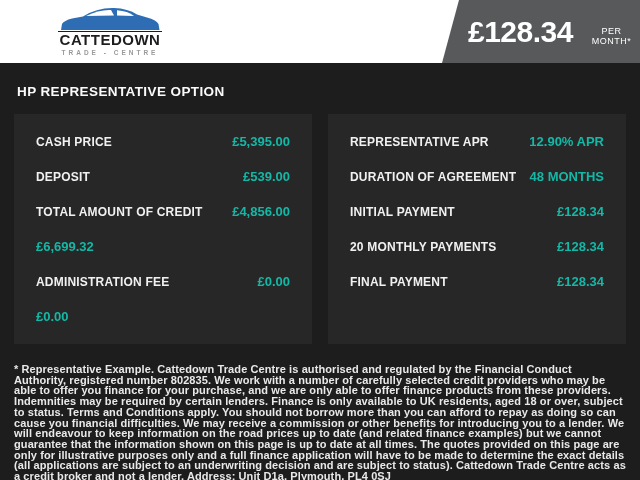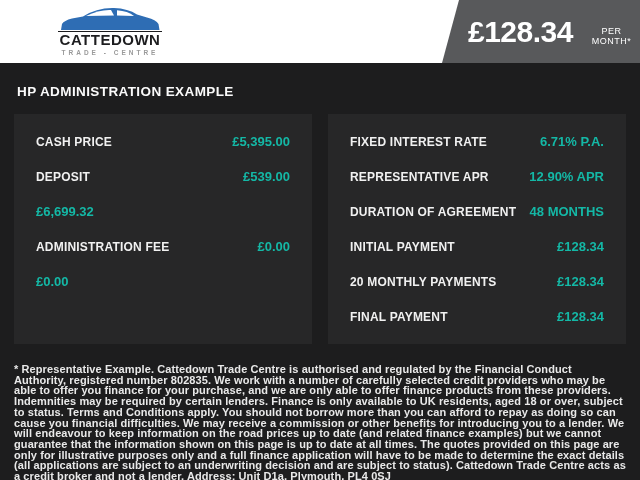--- a/index.html
+++ b/index.html
@@ -50,49 +50,49 @@
     <span class="brand-name">CATTEDOWN</span>
     <span class="brand-sub">TRADE - CENTRE</span>
   </div>
   <div class="price-tag">
     <span class="price-amount">£128.34</span>
     <span class="price-period">PER MONTH*</span>
   </div>
 </div>
 
 <div class="content">
-  <div class="page-title">HP ADMINISTRATION EXAMPLE</div>
+  <div class="page-title">HP REPRESENTATIVE OPTION</div>
 
   <div class="panels">
     <div class="panel">
       <div class="frow">
         <span class="lbl">CASH PRICE</span>
         <span class="val">£5,395.00</span>
       </div>
       <div class="frow">
         <span class="lbl">DEPOSIT</span>
         <span class="val">£539.00</span>
+      </div>
+      <div class="frow">
+        <span class="lbl">TOTAL AMOUNT OF CREDIT</span>
+        <span class="val">£4,856.00</span>
       </div>
       <div class="frow">
         <span class="val">£6,699.32</span>
       </div>
       <div class="frow">
         <span class="lbl">ADMINISTRATION FEE</span>
         <span class="val">£0.00</span>
       </div>
       <div class="frow">
         <span class="val">£0.00</span>
       </div>
     </div>
 
     <div class="panel">
-      <div class="frow">
-        <span class="lbl">FIXED INTEREST RATE</span>
-        <span class="val">6.71% P.A.</span>
-      </div>
       <div class="frow">
         <span class="lbl">REPRESENTATIVE APR</span>
         <span class="val">12.90% APR</span>
       </div>
       <div class="frow">
         <span class="lbl">DURATION OF AGREEMENT</span>
         <span class="val">48 MONTHS</span>
       </div>
       <div class="frow">
         <span class="lbl">INITIAL PAYMENT</span>

